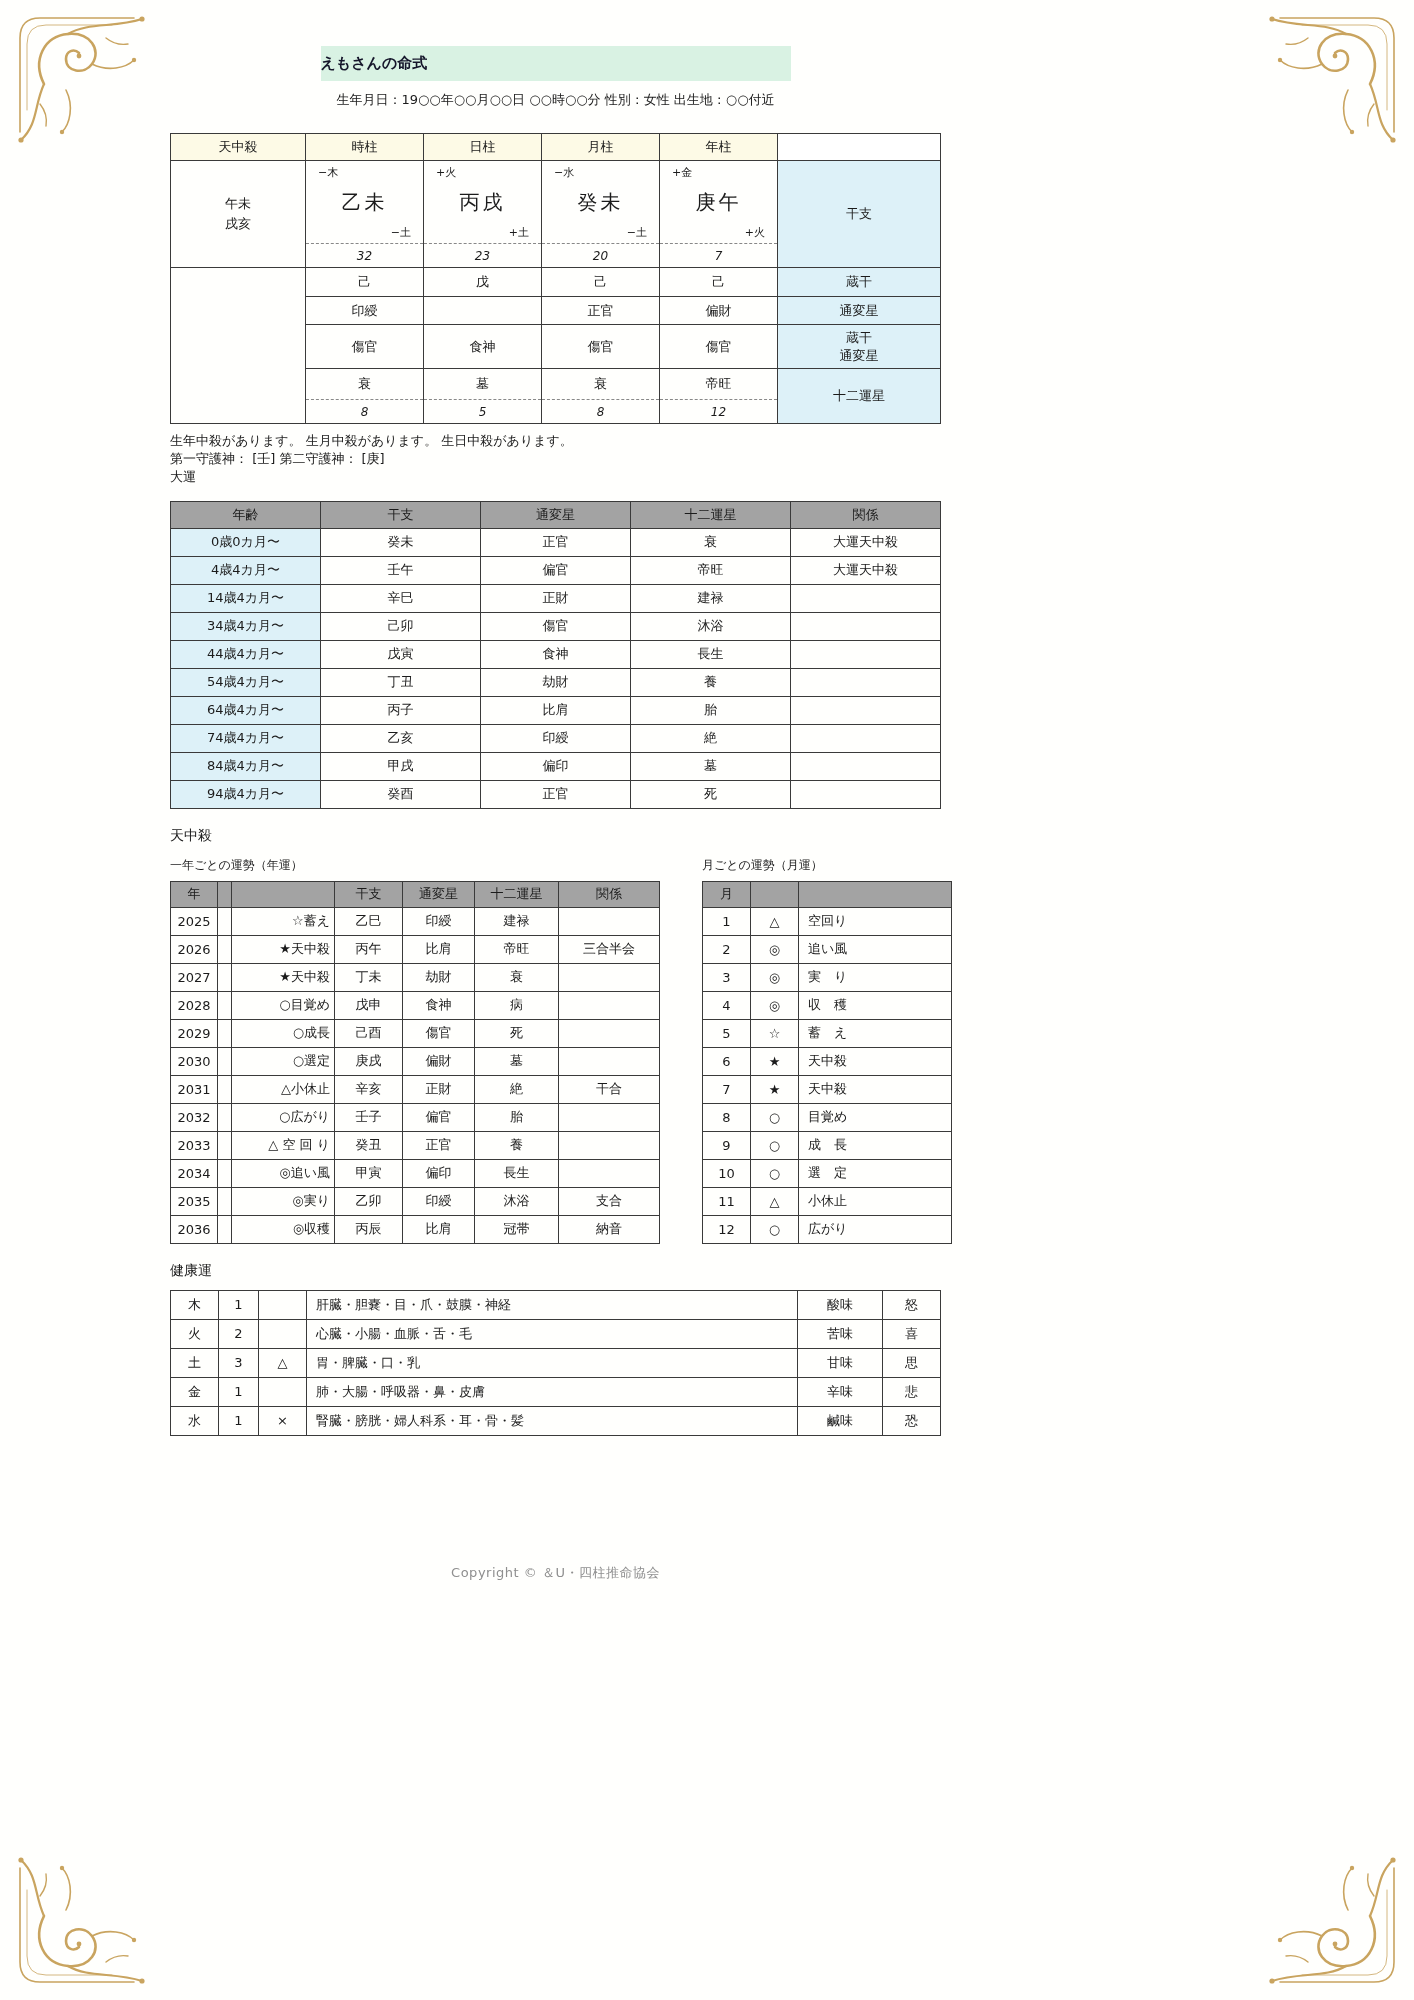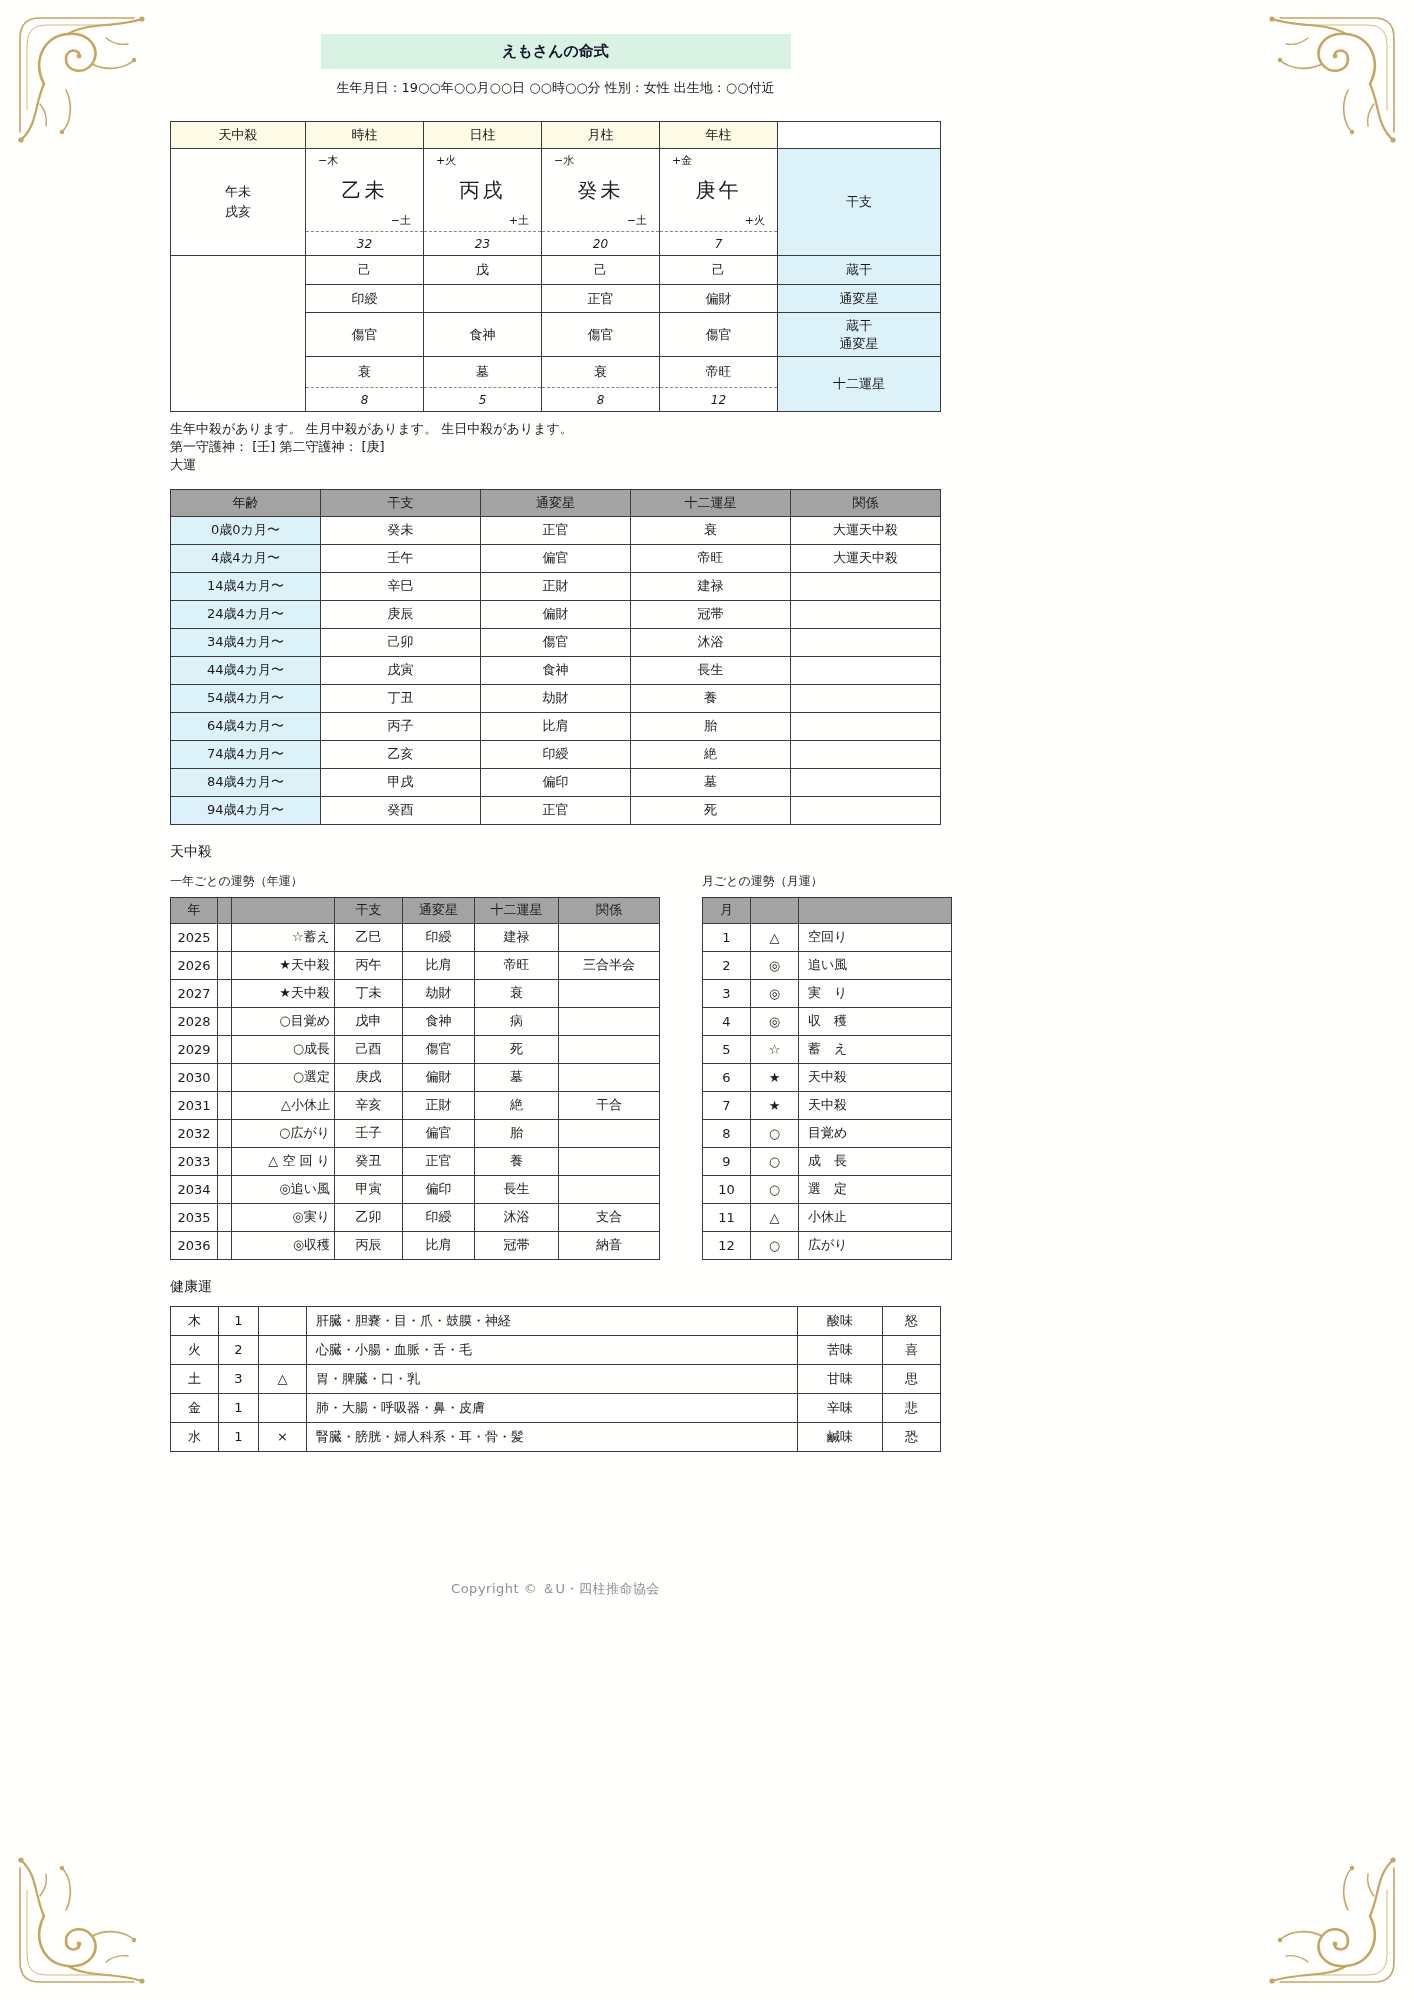--- a/index.html
+++ b/index.html
@@ -6,22 +6,22 @@
   html,body { background:#fffffd; }
   body {
     width:1414px; height:2000px; position:relative;
     font-family:"DejaVu Sans", sans-serif;
     color:#1b1b1b; overflow:hidden;
   }
   .content { position:absolute; left:170px; top:0; width:771px; }
 
   
   .title-box {
-    width:470px; margin:34px auto 10px; background:#d9f2e3;
-    padding:8px 0; text-align:center; font-size:15px; font-weight:bold; color:#15152a;
+    width:470px; margin:46px auto 10px; background:#d9f2e3;
+    padding:8px 0; font-size:15px; font-weight:bold; color:#15152a;
   }
   .subtitle { text-align:center; font-size:13px; margin-bottom:24px; }
 
   
   table { border-collapse:collapse; table-layout:fixed; font-size:13px; }
   th, td { border:1px solid #3a3a3a; padding:0 4px; font-weight:normal; text-align:center; overflow:hidden; white-space:nowrap; }
   thead th { background:#a3a3a3; }
 
   
   table.meishiki { width:771px; }
@@ -269,27 +269,20 @@
           <td class="c4">大運天中殺</td>
         </tr>
         <tr>
           <td class="c0">14歳4カ月〜</td>
           <td class="c1">辛巳</td>
           <td class="c2">正財</td>
           <td class="c3">建禄</td>
           <td class="c4"></td>
         </tr>
         <tr>
-          <td class="c0">24歳4カ月〜</td>
-          <td class="c1">庚辰</td>
-          <td class="c2">偏財</td>
-          <td class="c3">冠帯</td>
-          <td class="c4"></td>
-        </tr>
-        <tr>
           <td class="c0">34歳4カ月〜</td>
           <td class="c1">己卯</td>
           <td class="c2">傷官</td>
           <td class="c3">沐浴</td>
           <td class="c4"></td>
         </tr>
         <tr>
           <td class="c0">44歳4カ月〜</td>
           <td class="c1">戊寅</td>
           <td class="c2">食神</td>

